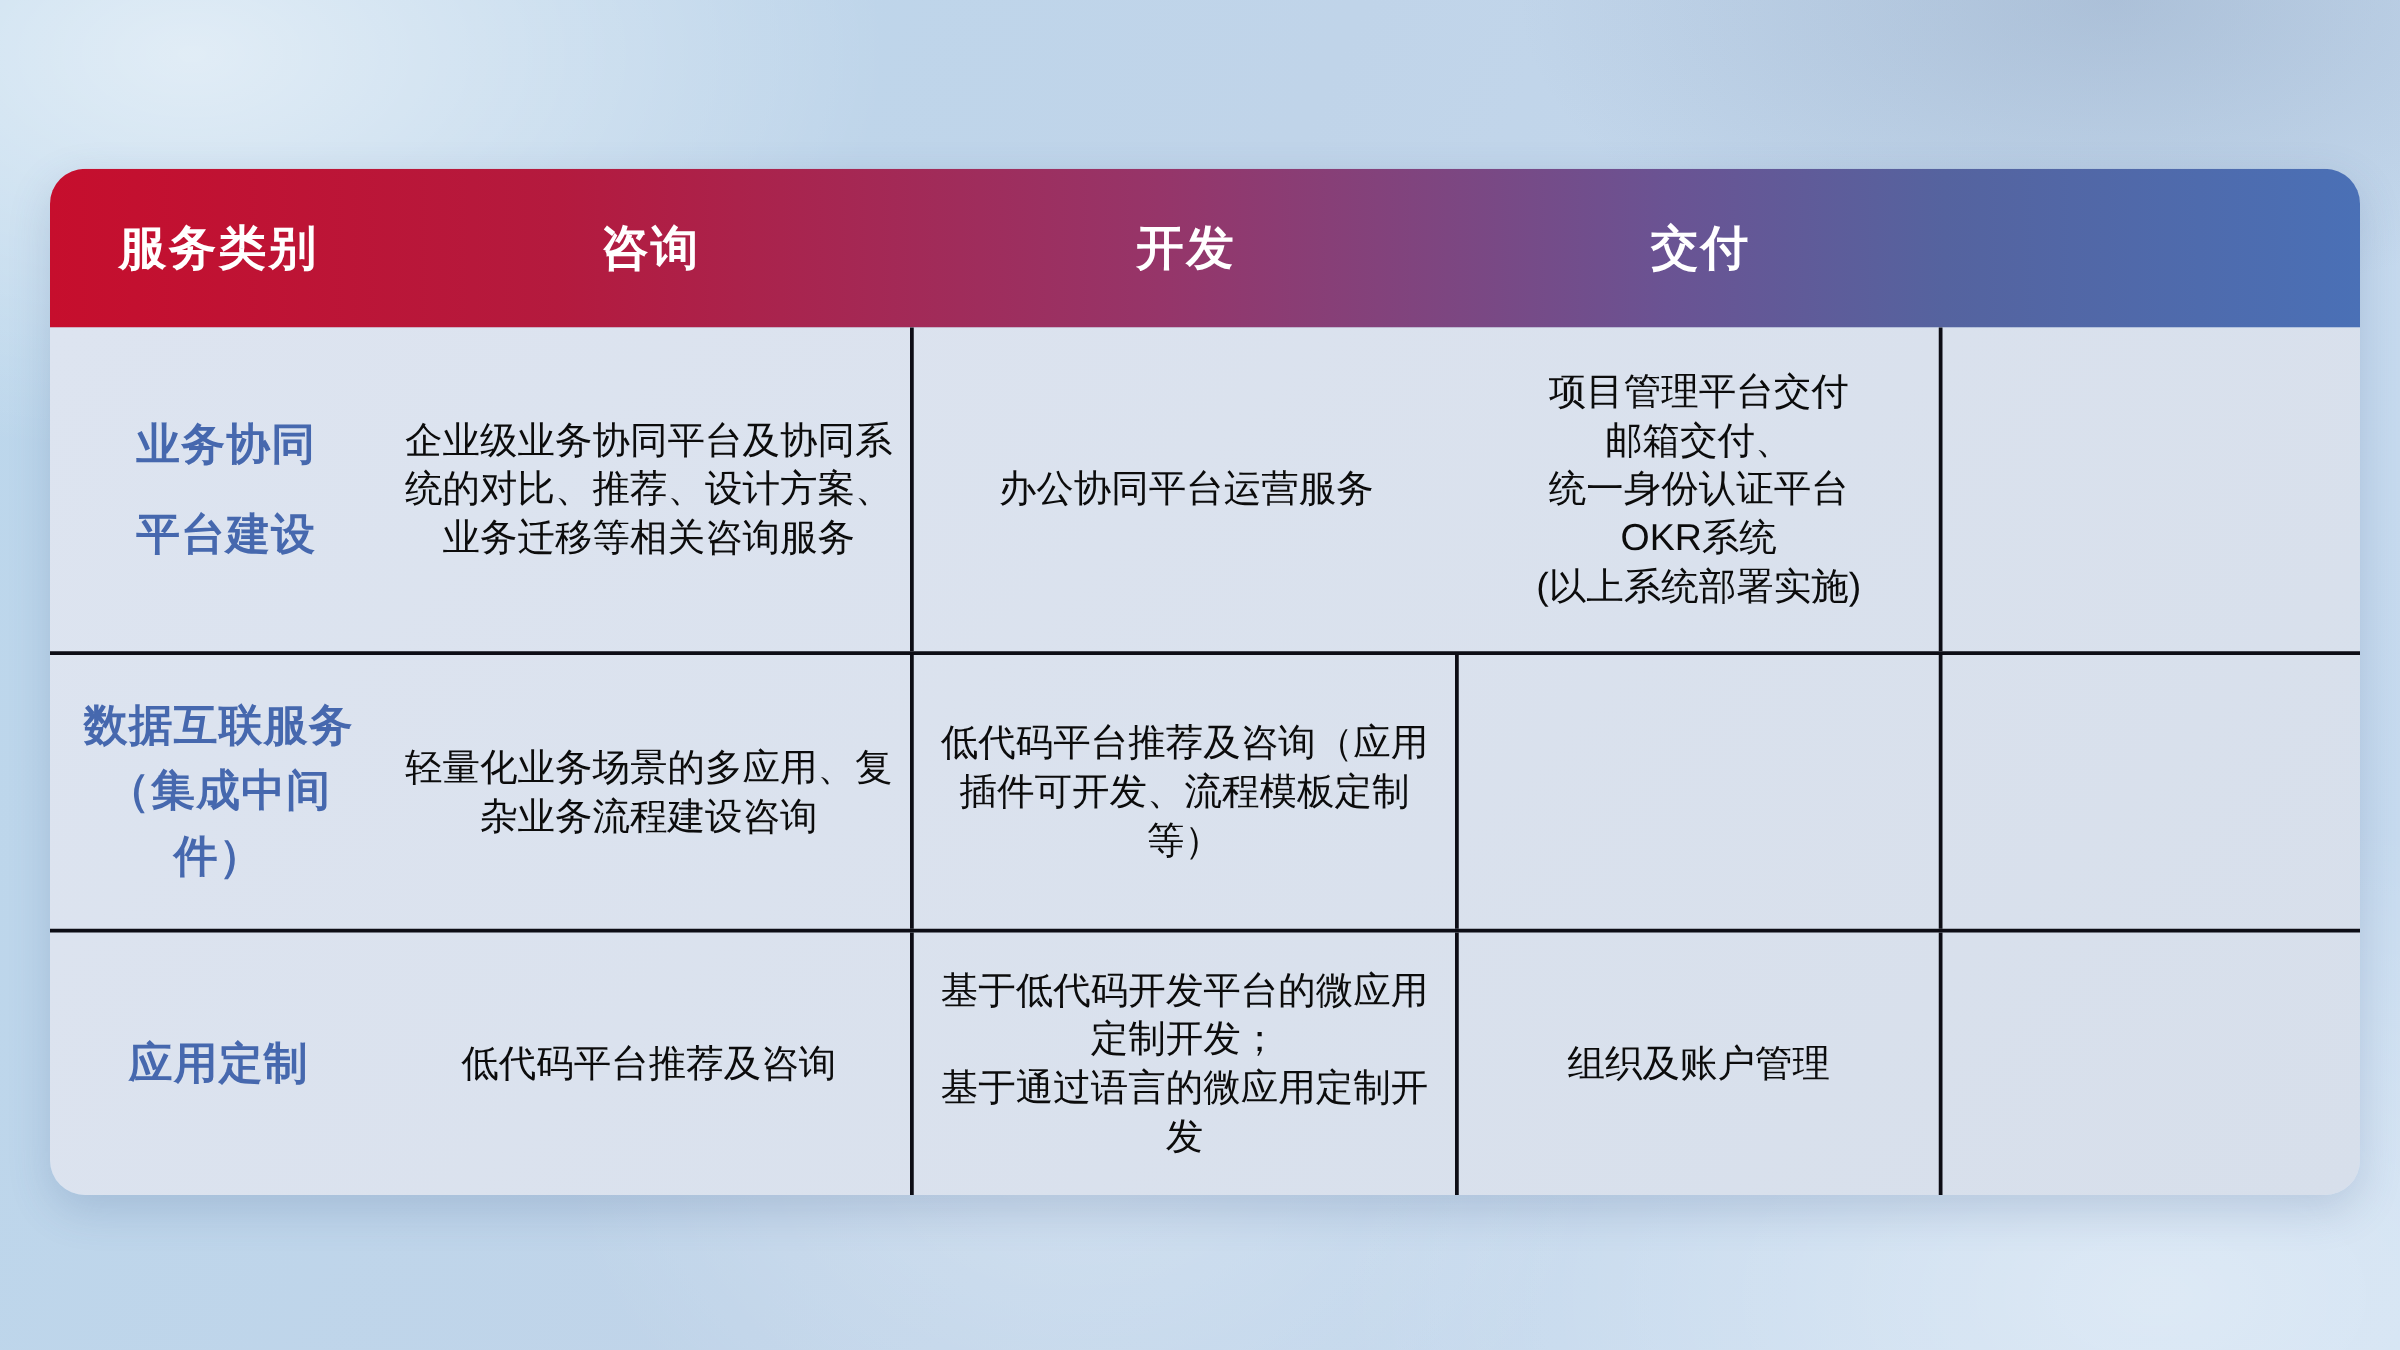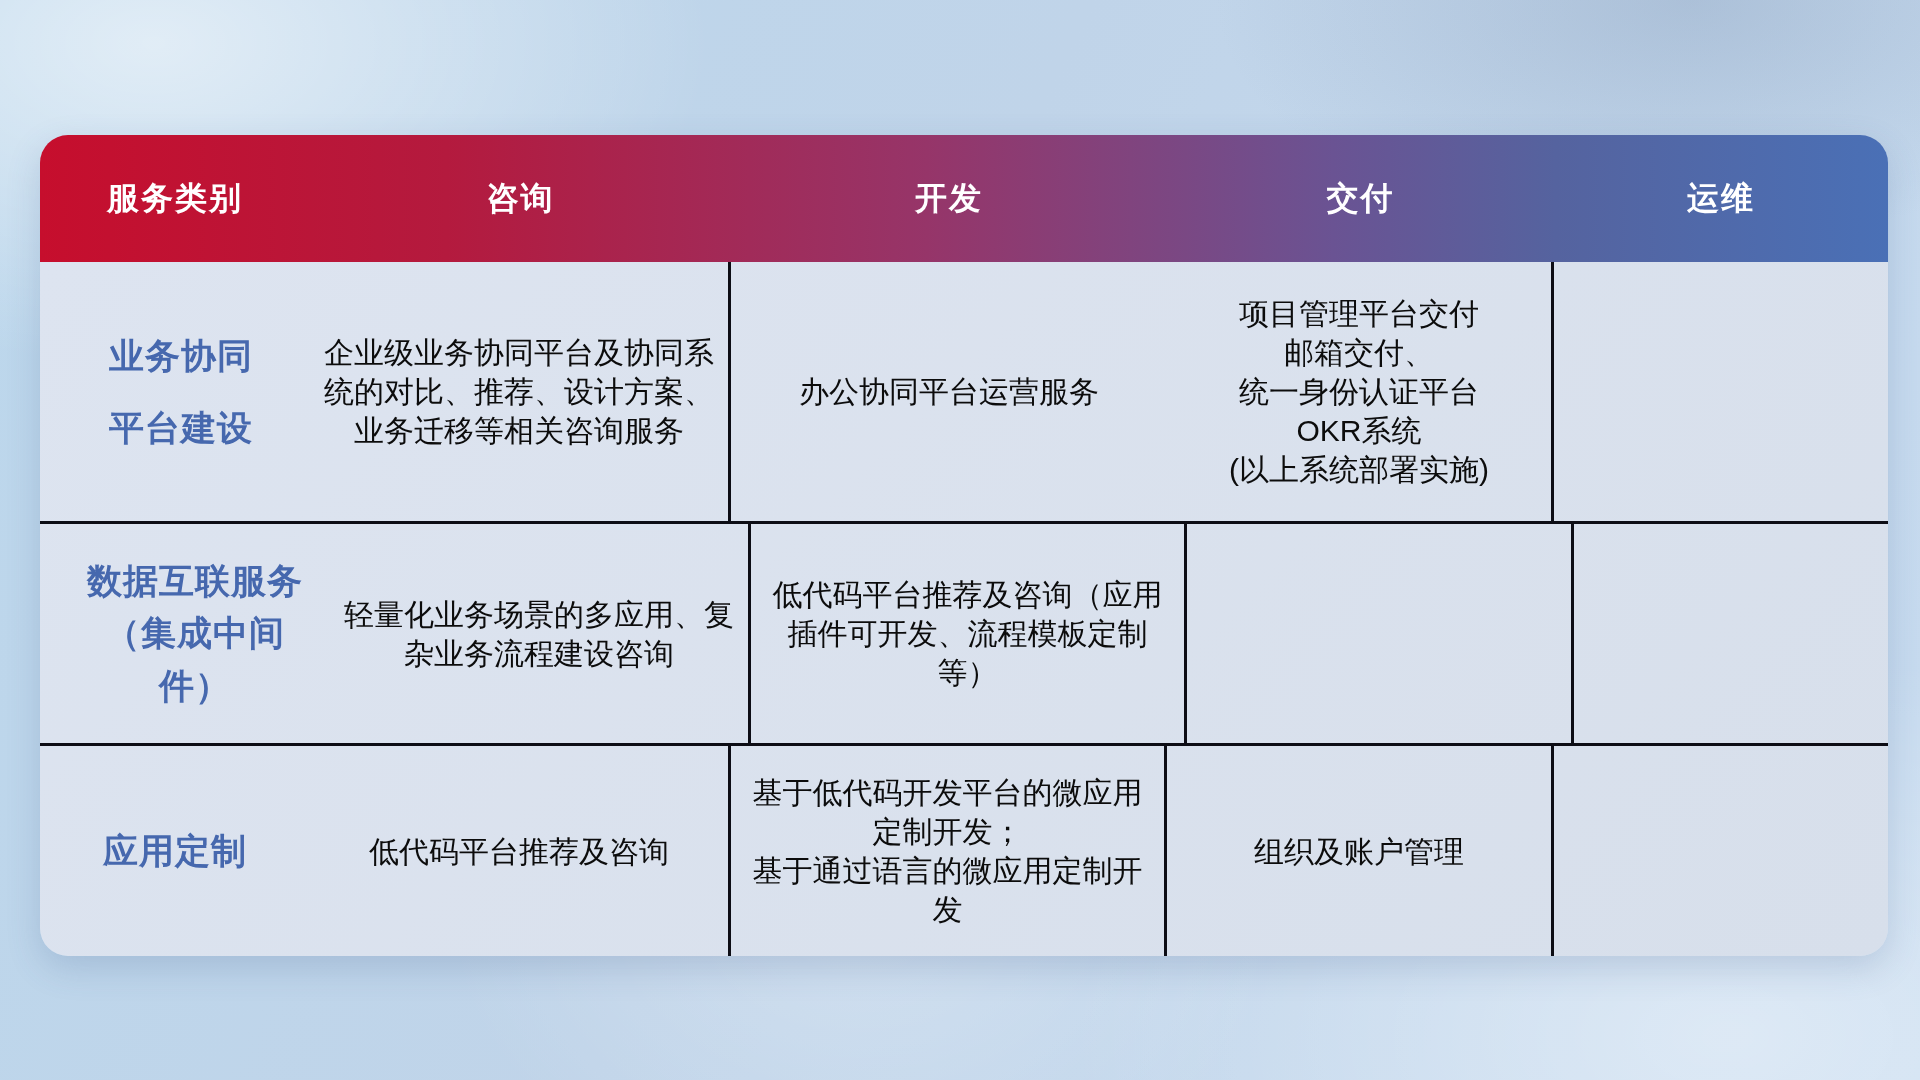--- a/index.html
+++ b/index.html
@@ -18,27 +18,27 @@
     border-radius:28px;overflow:hidden;
     box-shadow:0 12px 34px rgba(60,90,140,0.20);
   }
   .grid-row{display:grid;grid-template-columns:270px 421px 436px 387px 334px;}
   .header-row{
     height:127px;
     background:linear-gradient(90deg,#c60e2d 0%,#b41a3e 22%,#963569 48%,#6a5393 70%,#55639f 82%,#4a70b6 100%);
   }
   .header-cell{
     display:flex;align-items:center;justify-content:center;
-    color:#ffffff;font-size:32px;font-weight:bold;letter-spacing:2px;
+    color:#ffffff;font-size:38px;font-weight:bold;letter-spacing:2px;
   }
   .tbody{background:linear-gradient(135deg,#dde4f0 0%,#d7dfeb 100%);}
   .body-row{background:transparent;}
   .body-row + .body-row{border-top:3px solid #0d0d15;}
   .row1{height:259px;}
-  .row2{height:219px;padding-left:20px;}
+  .row2{height:219px;}
   .row3{height:210px;}
   .cell{
     display:flex;align-items:center;justify-content:center;
     text-align:center;white-space:pre-line;
     font-size:30px;line-height:1.3;color:#0c0c0c;
     padding:8px 12px;box-sizing:border-box;
   }
   .cell.vline{border-right:3px solid #0d0d15;}
   .cat{color:#4668ae;font-weight:bold;font-size:35px;line-height:1.5;letter-spacing:1px;}
   .row1 .cat{line-height:2.05;margin-left:12px;}
@@ -46,21 +46,20 @@
 </head>
 <body>
 
 <div class="table-card">
 
   <div class="grid-row header-row">
     <div class="header-cell">服务类别</div>
     <div class="header-cell">咨询</div>
     <div class="header-cell">开发</div>
     <div class="header-cell">交付</div>
-    <div class="header-cell">运维</div>
   </div>
 
   <div class="tbody">
 
     <div class="grid-row body-row row1">
       <div class="cell cat">业务协同
 平台建设</div>
       <div class="cell vline">企业级业务协同平台及协同系统的对比、推荐、设计方案、业务迁移等相关咨询服务</div>
       <div class="cell">办公协同平台运营服务</div>
       <div class="cell vline">项目管理平台交付

